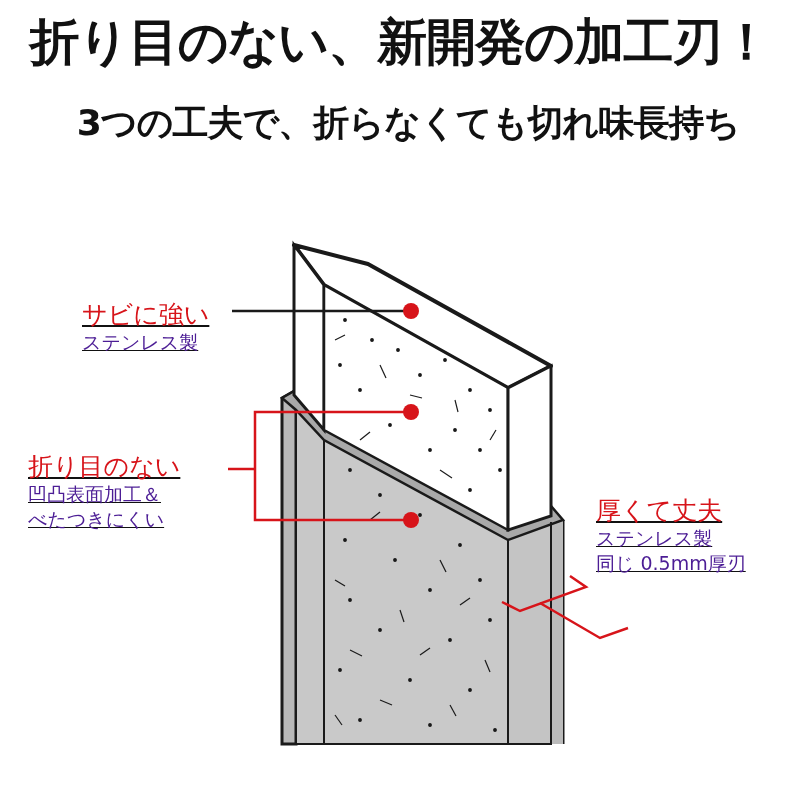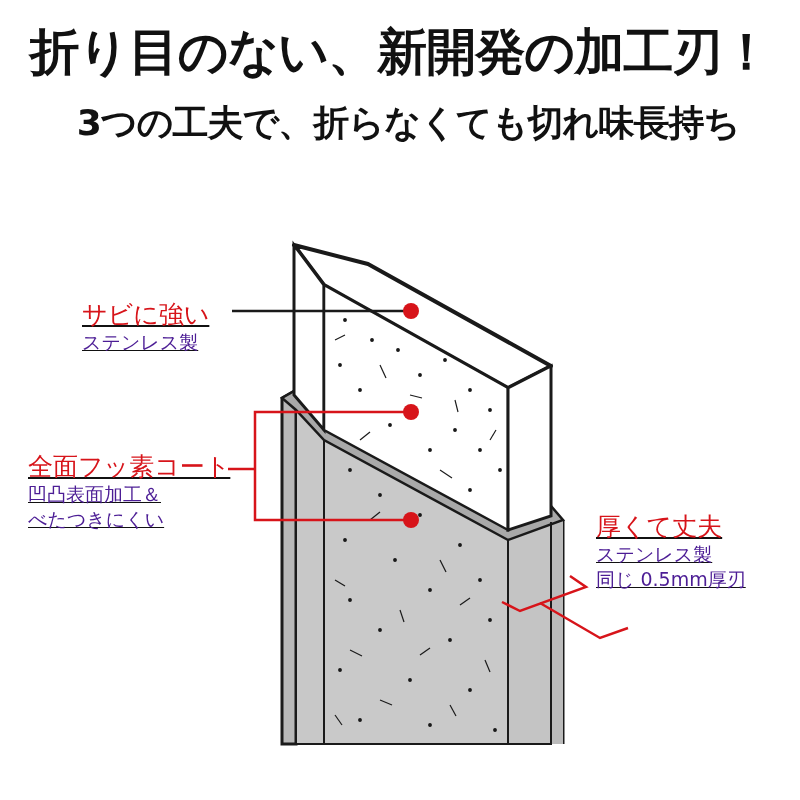--- a/index.html
+++ b/index.html
@@ -1,28 +1,28 @@
 <!DOCTYPE html>
 <html><head>
   <meta charset="utf-8">
   <style>
     html, body { margin: 0; padding: 0; background: #ffffff; }
     body { width: 800px; height: 800px; position: relative; overflow: hidden;
            font-family: "DejaVu Sans", "Liberation Sans", sans-serif; color: #111; }
     .title { position: absolute; left: 0; width: 800px; text-align: center;
              font-weight: bold; color: #111; letter-spacing: -1px; white-space: nowrap; }
-    .title-main { top: 22px; font-size: 50px; line-height: 60px; }
+    .title-main { top: 12px; font-size: 50px; line-height: 60px; }
     .title-sub { top: 100px; font-size: 36px; line-height: 46px; margin-left: 8px; }
     .diagram { position: absolute; left: 0; top: 0; width: 800px; height: 800px; }
     .label { position: absolute; white-space: nowrap; text-decoration: underline; }
     .label-head { color: #d7141a; font-size: 25px; line-height: 30px; }
     .label-body { color: #4c1d95; font-size: 19px; line-height: 25px; }
     #lbl-rust { left: 82px; top: 300px; }
     #lbl-sticky { left: 28px; top: 452px; }
-    #lbl-thick { left: 596px; top: 512px; }
+    #lbl-thick { left: 596px; top: 496px; }
   </style>
 </head>
 <body>
 
 <div class="title title-main">折り目のない、新開発の加工刃！</div>
 <div class="title title-sub">3つの工夫で、折らなくても切れ味長持ち</div>
 
 <svg class="diagram" viewBox="0 0 800 800" xmlns="http://www.w3.org/2000/svg">
 
   <g>
@@ -127,21 +127,21 @@
     <polyline points="540,603 600,638 628,628"></polyline>
   </g>
 </svg>
 
 <div class="label" id="lbl-rust">
   <div class="label-head">サビに強い</div>
   <div class="label-body">ステンレス製</div>
 </div>
 
 <div class="label" id="lbl-sticky">
-  <div class="label-head">全面フッ素コート</div>
+  <div class="label-head">折り目のない</div>
   <div class="label-body">凹凸表面加工＆</div>
   <div class="label-body">べたつきにくい</div>
 </div>
 
 <div class="label" id="lbl-thick">
   <div class="label-head">厚くて丈夫</div>
   <div class="label-body">ステンレス製</div>
   <div class="label-body">同じ 0.5mm厚刃</div>
 </div>
 

